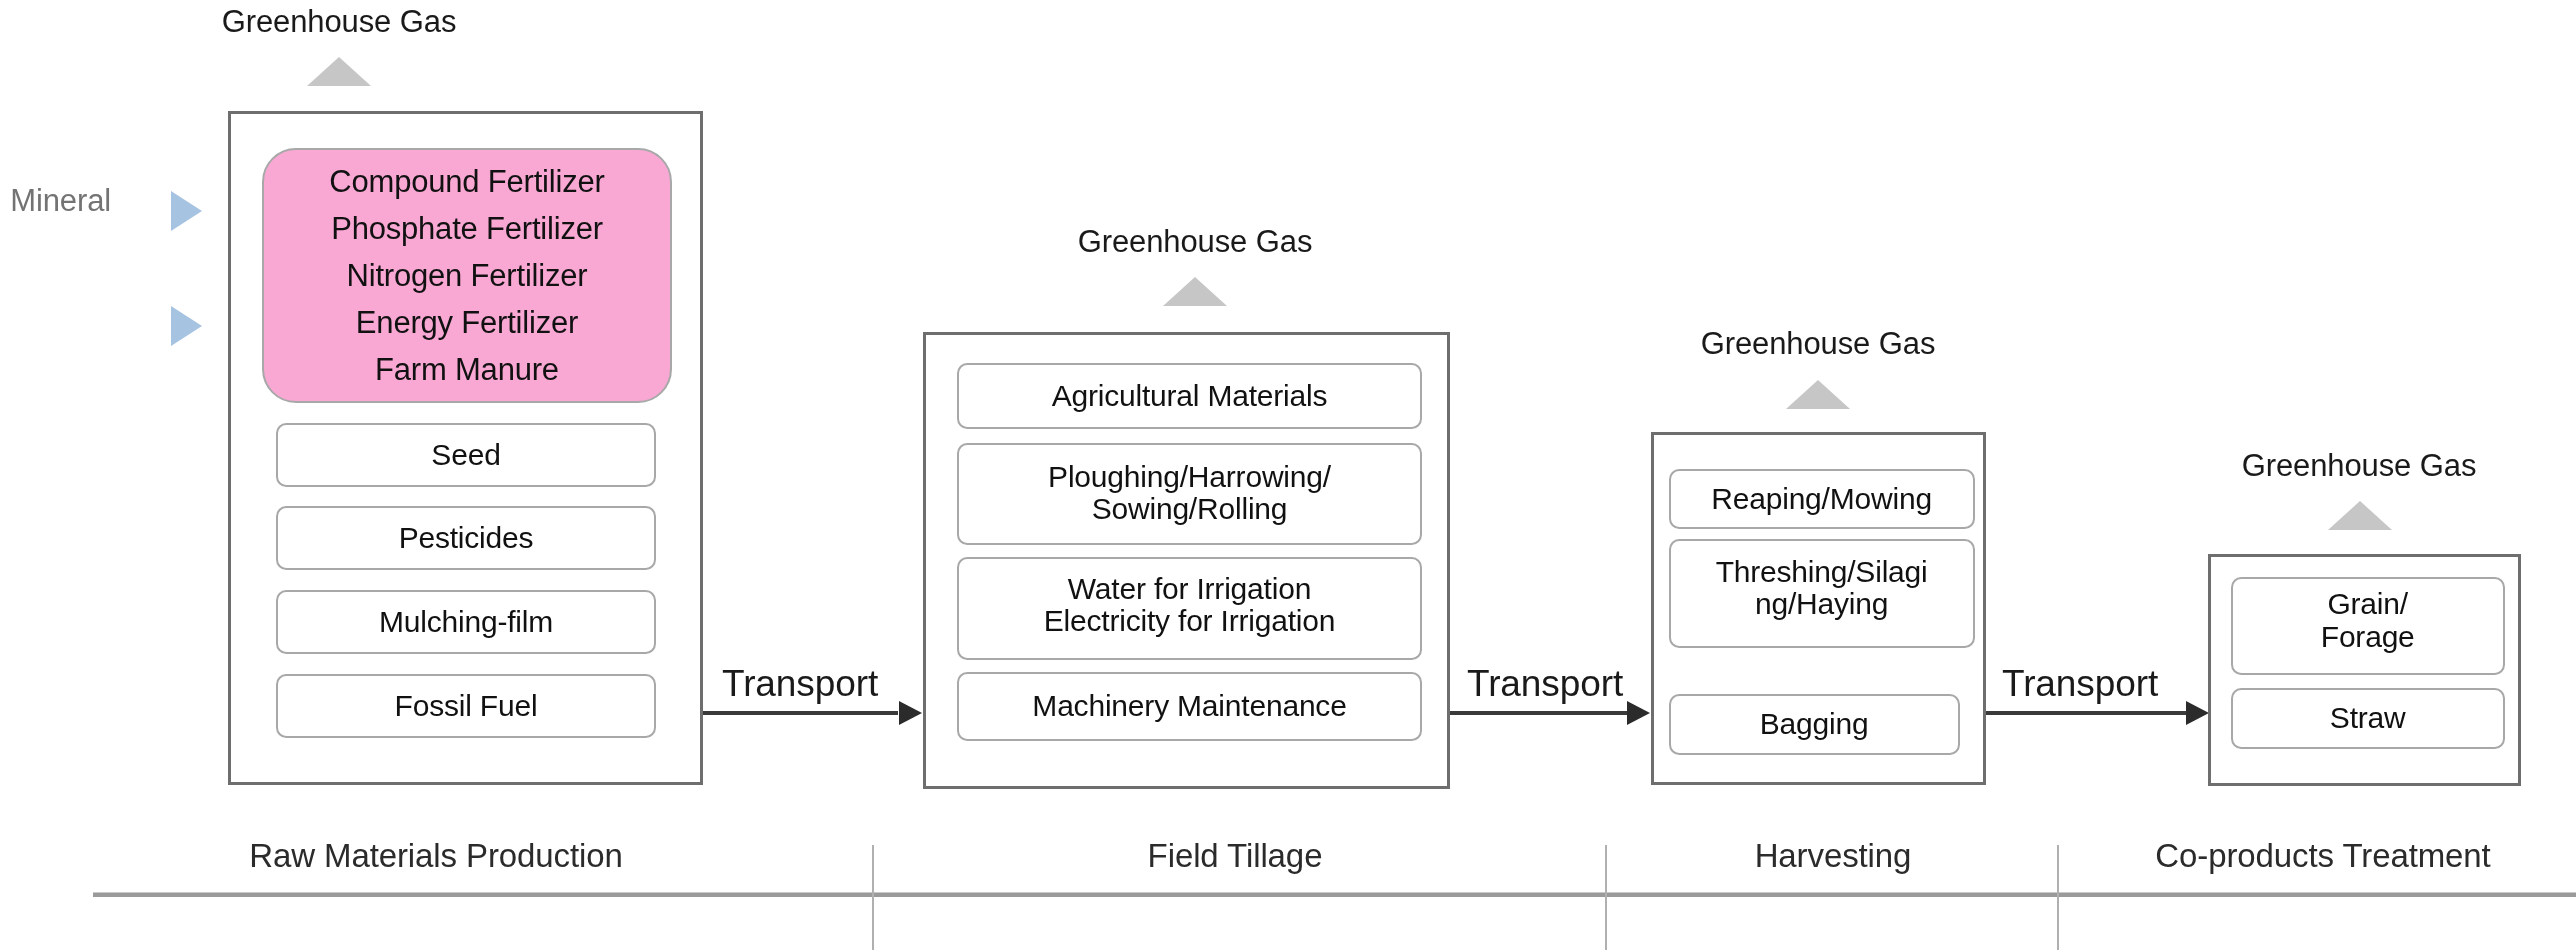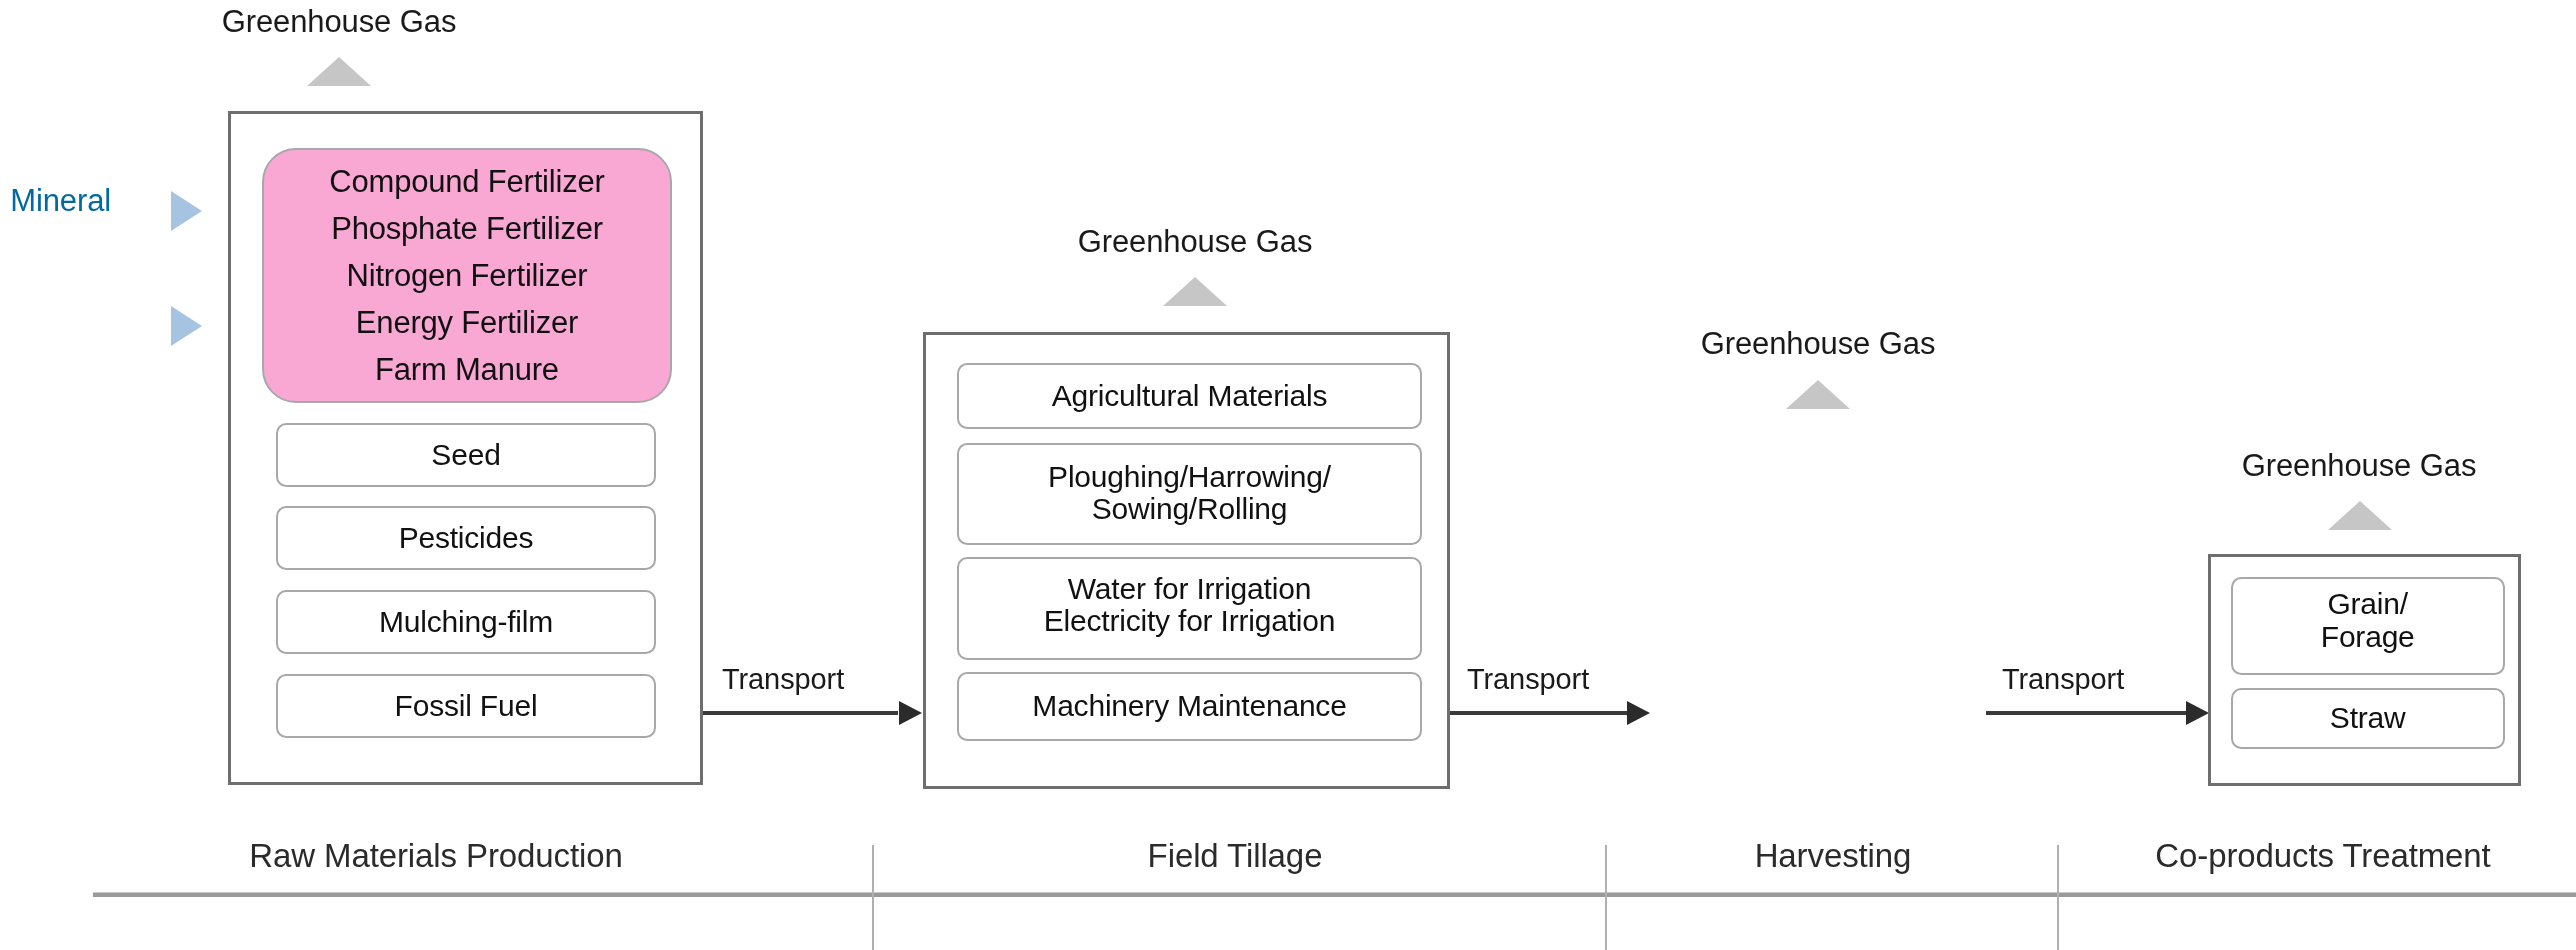--- a/index.html
+++ b/index.html
@@ -75,34 +75,34 @@
   .ghg-tri {
     width: 0; height: 0;
     border-left: 32px solid transparent;
     border-right: 32px solid transparent;
     border-bottom: 29px solid #c6c6c6;
   }
 
   
   .in-label {
     font-size: 31px;
-    color: #0369a1;
+    color: #737373;
     line-height: 1.12;
     letter-spacing: -0.1px;
   }
   .in-tri {
     width: 0; height: 0;
     border-top: 20.4px solid transparent;
     border-bottom: 20.4px solid transparent;
     border-left: 31px solid #a6c3e2;
   }
 
   
   .tr-label {
-    font-size: 29px;
+    font-size: 37px;
     color: #1a1a1a;
     white-space: nowrap;
     letter-spacing: -0.1px;
   }
   .tr-line {
     height: 4.4px;
     background: #3a3a3a;
   }
   .tr-head {
     width: 0; height: 0;
@@ -186,20 +186,35 @@
     </div>
   </div>
 
   <div class="abs tr-label" style="left:1467px; top:663px;">Transport</div>
   <div class="abs tr-line" style="left:1450px; top:711px; width:177px;"></div>
   <div class="abs tr-head" style="left:1627px; top:701px;"></div>
 
   <div class="abs ghg-label" style="left:1636px; top:326px; width:364px;">Greenhouse Gas</div>
   <div class="abs ghg-tri" style="left:1786px; top:380px;"></div>
 
+  <div class="abs stage-box" style="left:1651px; top:432px; width:335px; height:353px;">
+
+    <div class="abs item" style="left:14.6px; top:34px; width:306px; height:60px;">
+      <span>Reaping/Mowing</span>
+    </div>
+
+    <div class="abs item stack" style="left:14.6px; top:104px; width:306px; height:109px; padding-top:14.6px;">
+      <div style="text-align:center;">Threshing/Silagi</div>
+      <div style="text-align:center;">ng/Haying</div>
+    </div>
+
+    <div class="abs item" style="left:14.6px; top:259px; width:291px; height:61px;">
+      <span>Bagging</span>
+    </div>
+  </div>
 
   <div class="abs tr-label" style="left:2002px; top:663px;">Transport</div>
   <div class="abs tr-line" style="left:1986px; top:711px; width:200px;"></div>
   <div class="abs tr-head" style="left:2186px; top:701px;"></div>
 
   <div class="abs ghg-label" style="left:2177px; top:448px; width:364px;">Greenhouse Gas</div>
   <div class="abs ghg-tri" style="left:2328px; top:501px;"></div>
 
   <div class="abs stage-box" style="left:2208px; top:554px; width:313px; height:232px;">
 

